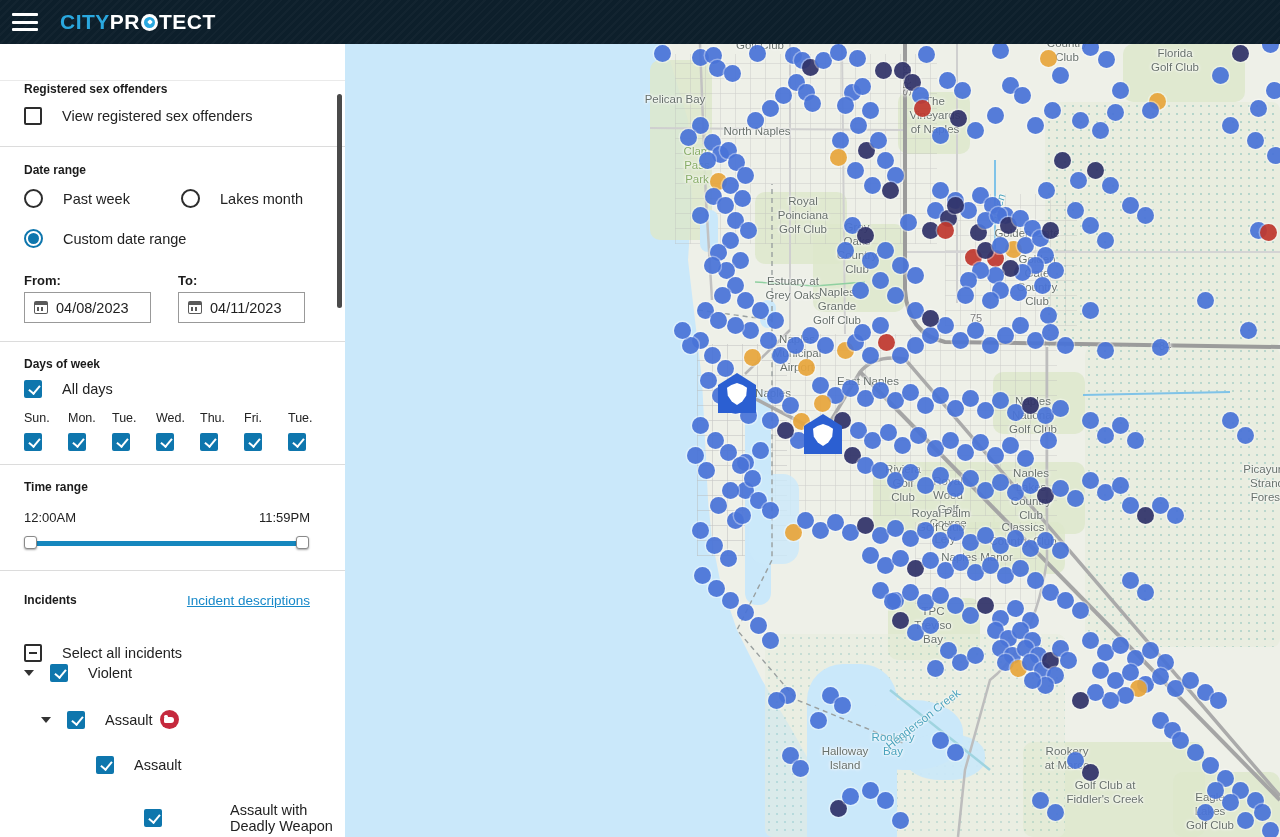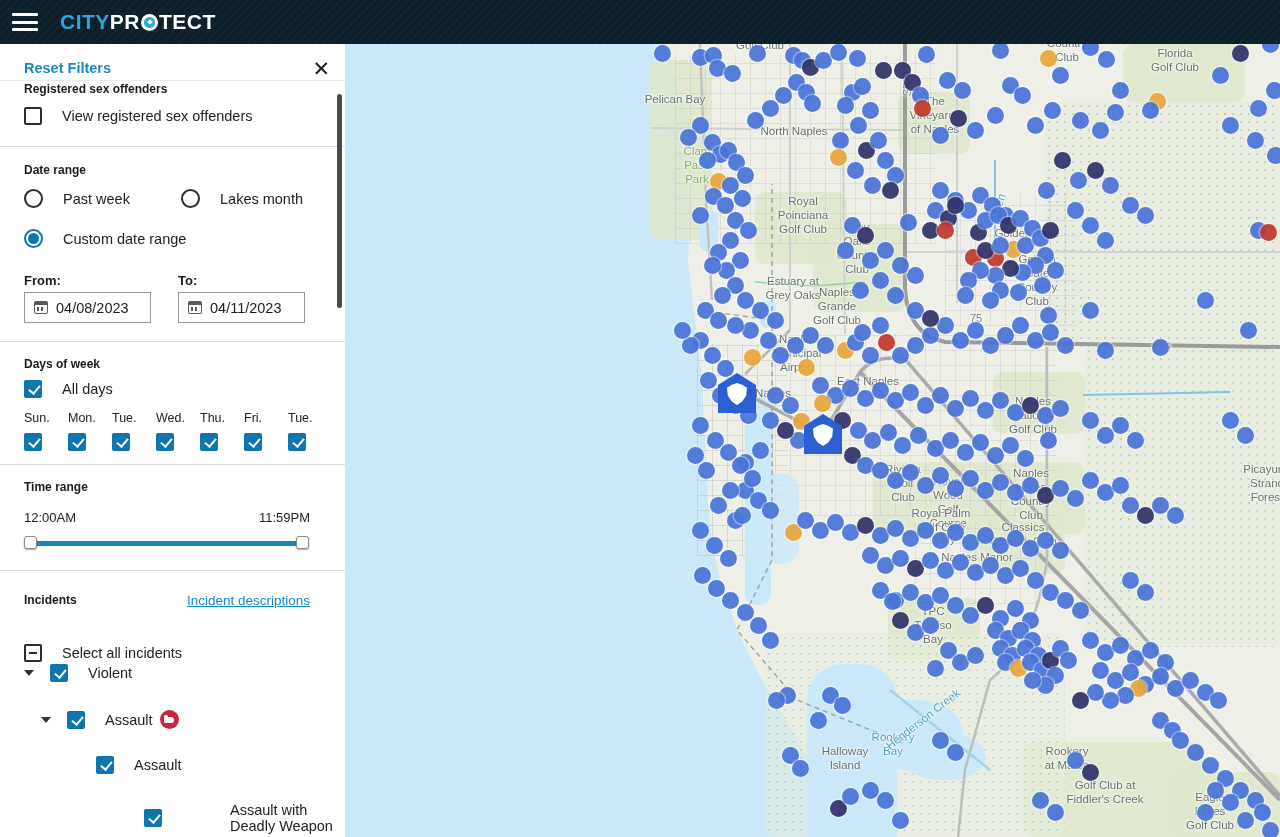--- a/index.html
+++ b/index.html
@@ -103,24 +103,20 @@
     </div>
   <div class="logo">
     <span class="city">CITY</span>
       <span class="protect">PR</span>
       <span class="badge-o"></span>
       <span class="protect">TECT</span>
   </div>
 </div>
 
 <div class="sidebar">
-  <div class="sb-head">
-    <span class="reset">Reset Filters</span>
-    <span class="close-x">✕</span>
-  </div>
   <div class="hr" style="top:36px; opacity:.6;"></div>
 
   <div class="seclabel" style="top:38px;">Registered sex offenders</div>
   <div class="sb-row" style="top:63px;">
     <span class="cb"></span>
       <span class="gap20"></span>
     <span class="ctl-label">View registered sex offenders</span>
   </div>
 
   <div class="hr" style="top:102px;"></div>
@@ -298,21 +294,21 @@
   </svg>
 
   <div id="map-labels">
       <div class="mlabel " style="left: 415px; top: -6px;">Golf Club</div>
       <div class="mlabel " style="left: 722px; top: -8px;">Country
 Club</div>
       <div class="mlabel " style="left: 830px; top: 2px;">Florida
 Golf Club</div>
       <div class="mlabel " style="left: 330px; top: 48px;">Pelican Bay</div>
       <div class="mlabel road" style="left: 563px; top: 30px; transform: translateX(-50%) rotate(-90deg);">SR-93</div>
-      <div class="mlabel " style="left: 412px; top: 80px; margin-left: 37px;">North Naples</div>
+      <div class="mlabel " style="left: 412px; top: 80px;">North Naples</div>
       <div class="mlabel " style="left: 590px; top: 50px;">The
 Vineyards
 of Naples</div>
       <div class="mlabel park" style="left: 352px; top: 100px;">Clam
 Pass
 Park</div>
       <div class="mlabel " style="left: 458px; top: 150px;">Royal
 Poinciana
 Golf Club</div>
       <div class="mlabel " style="left: 512px; top: 176px;">Grey

